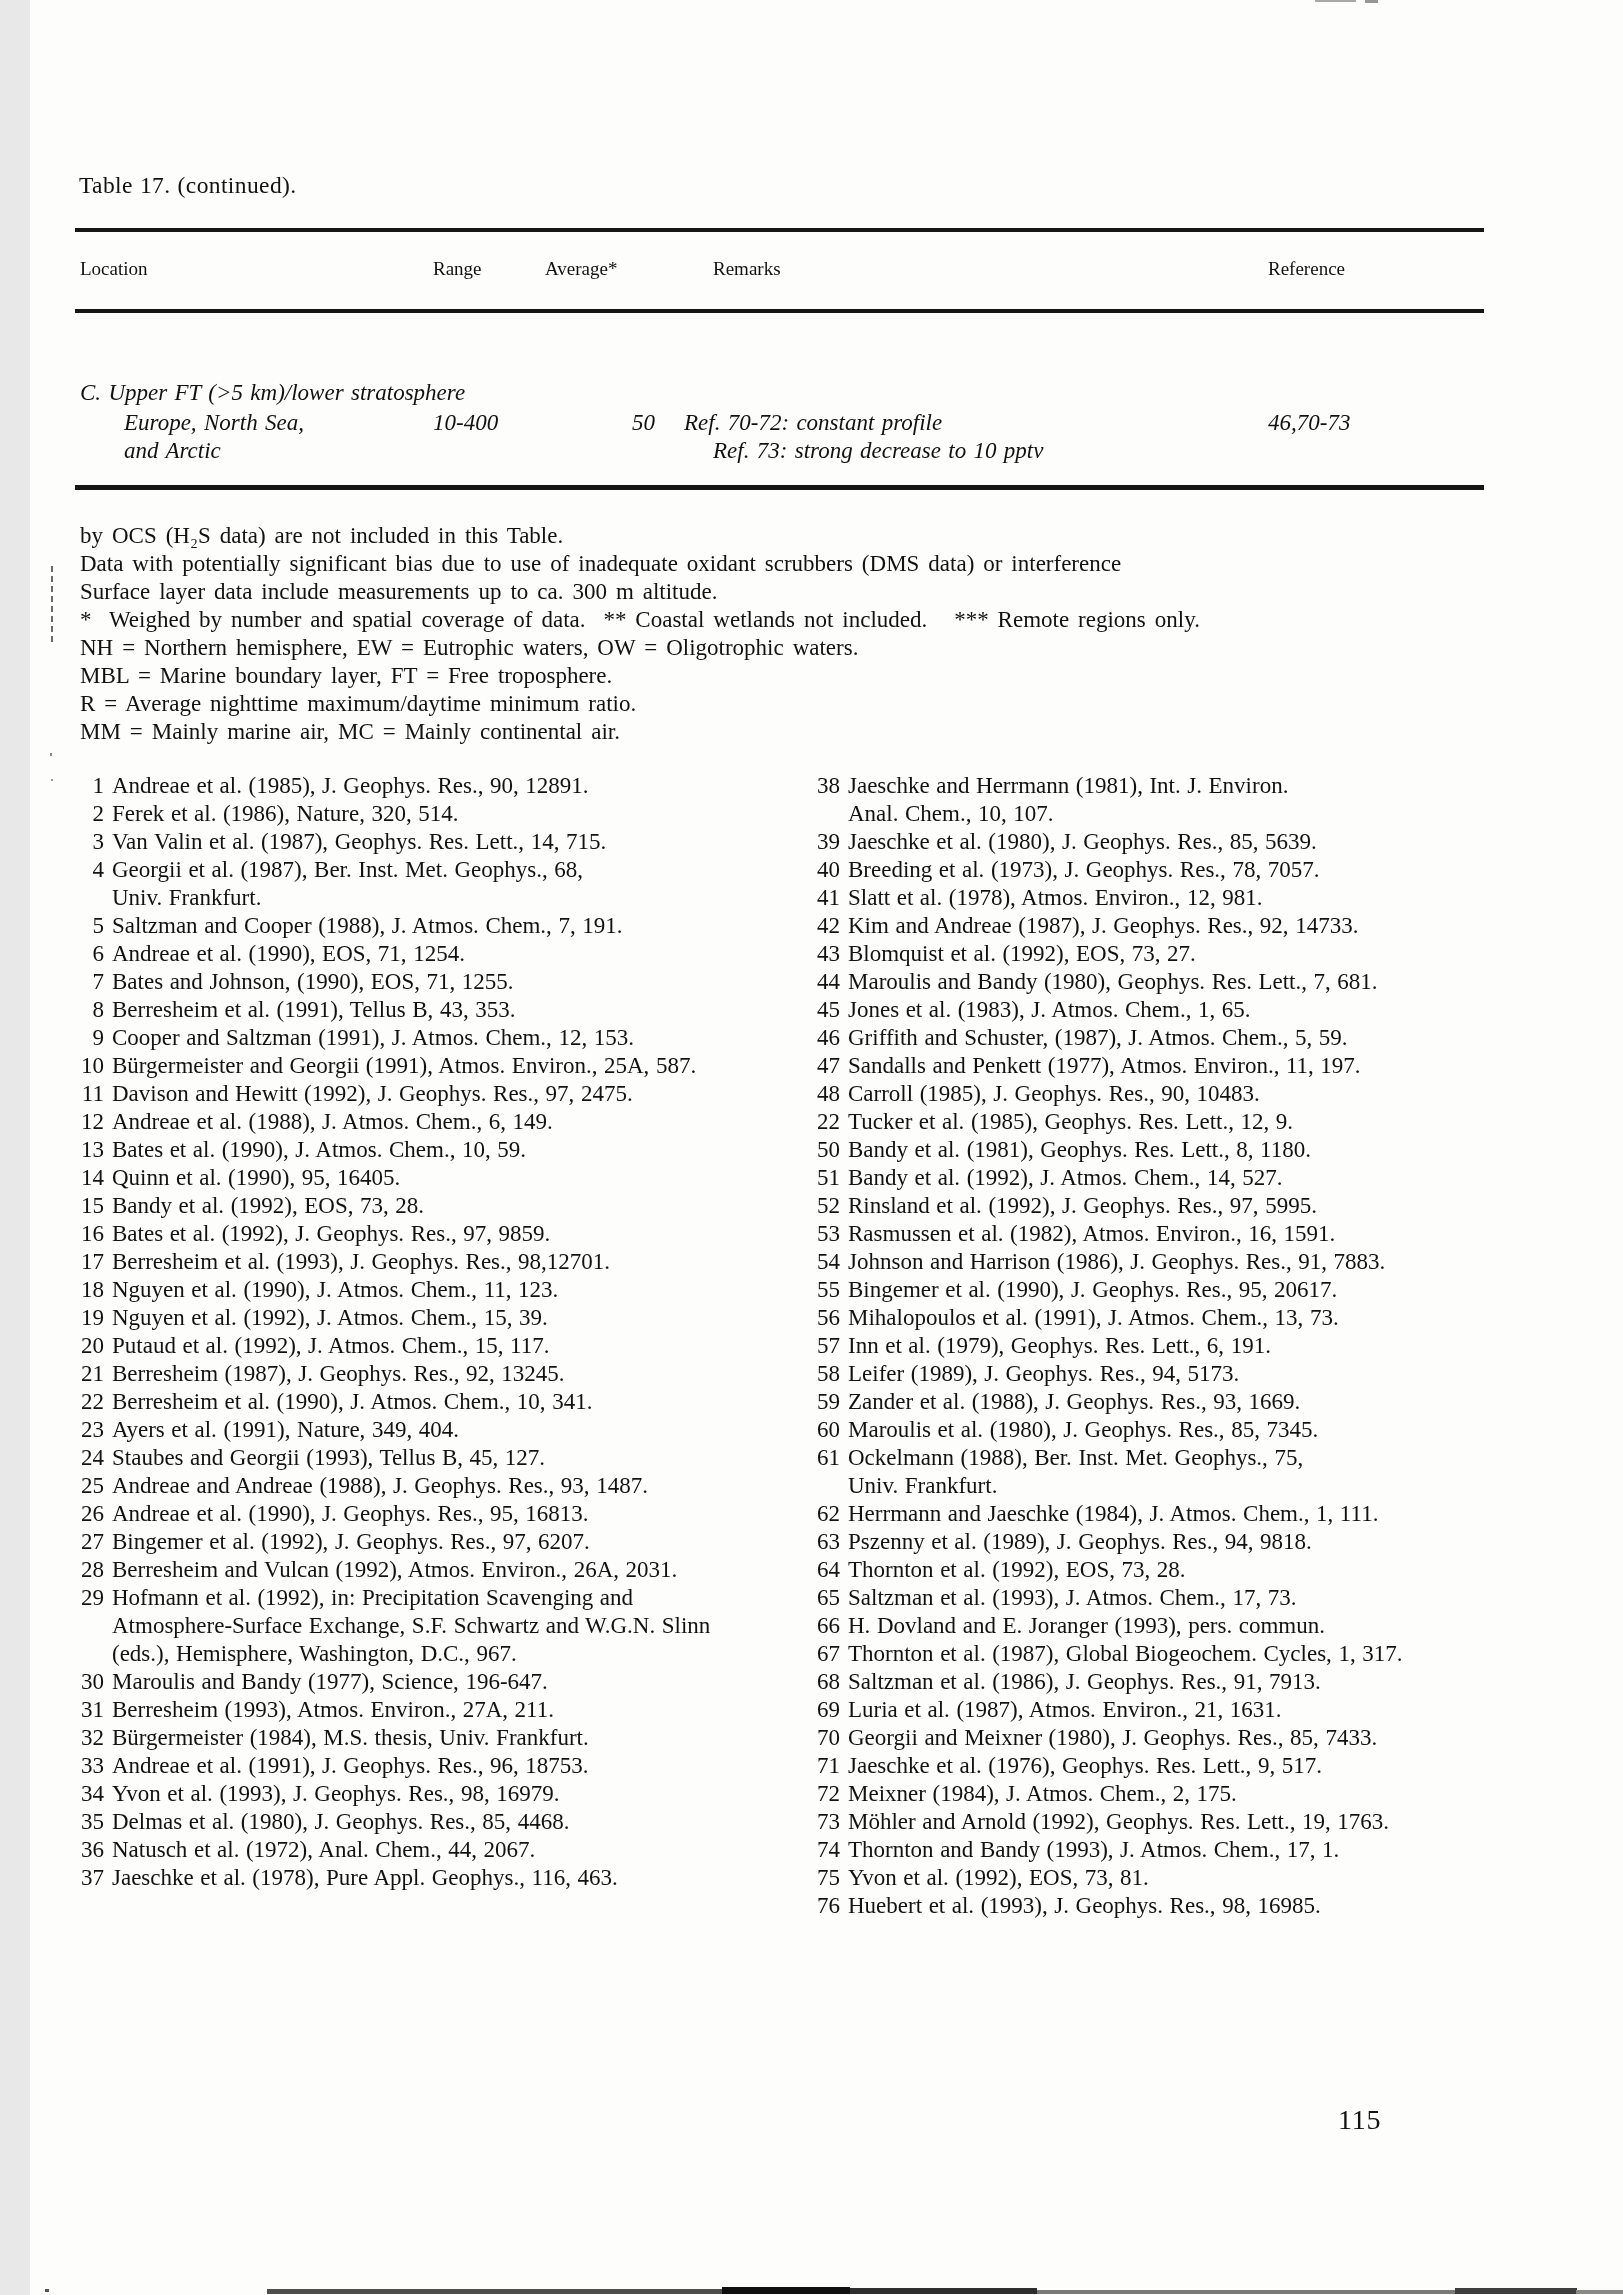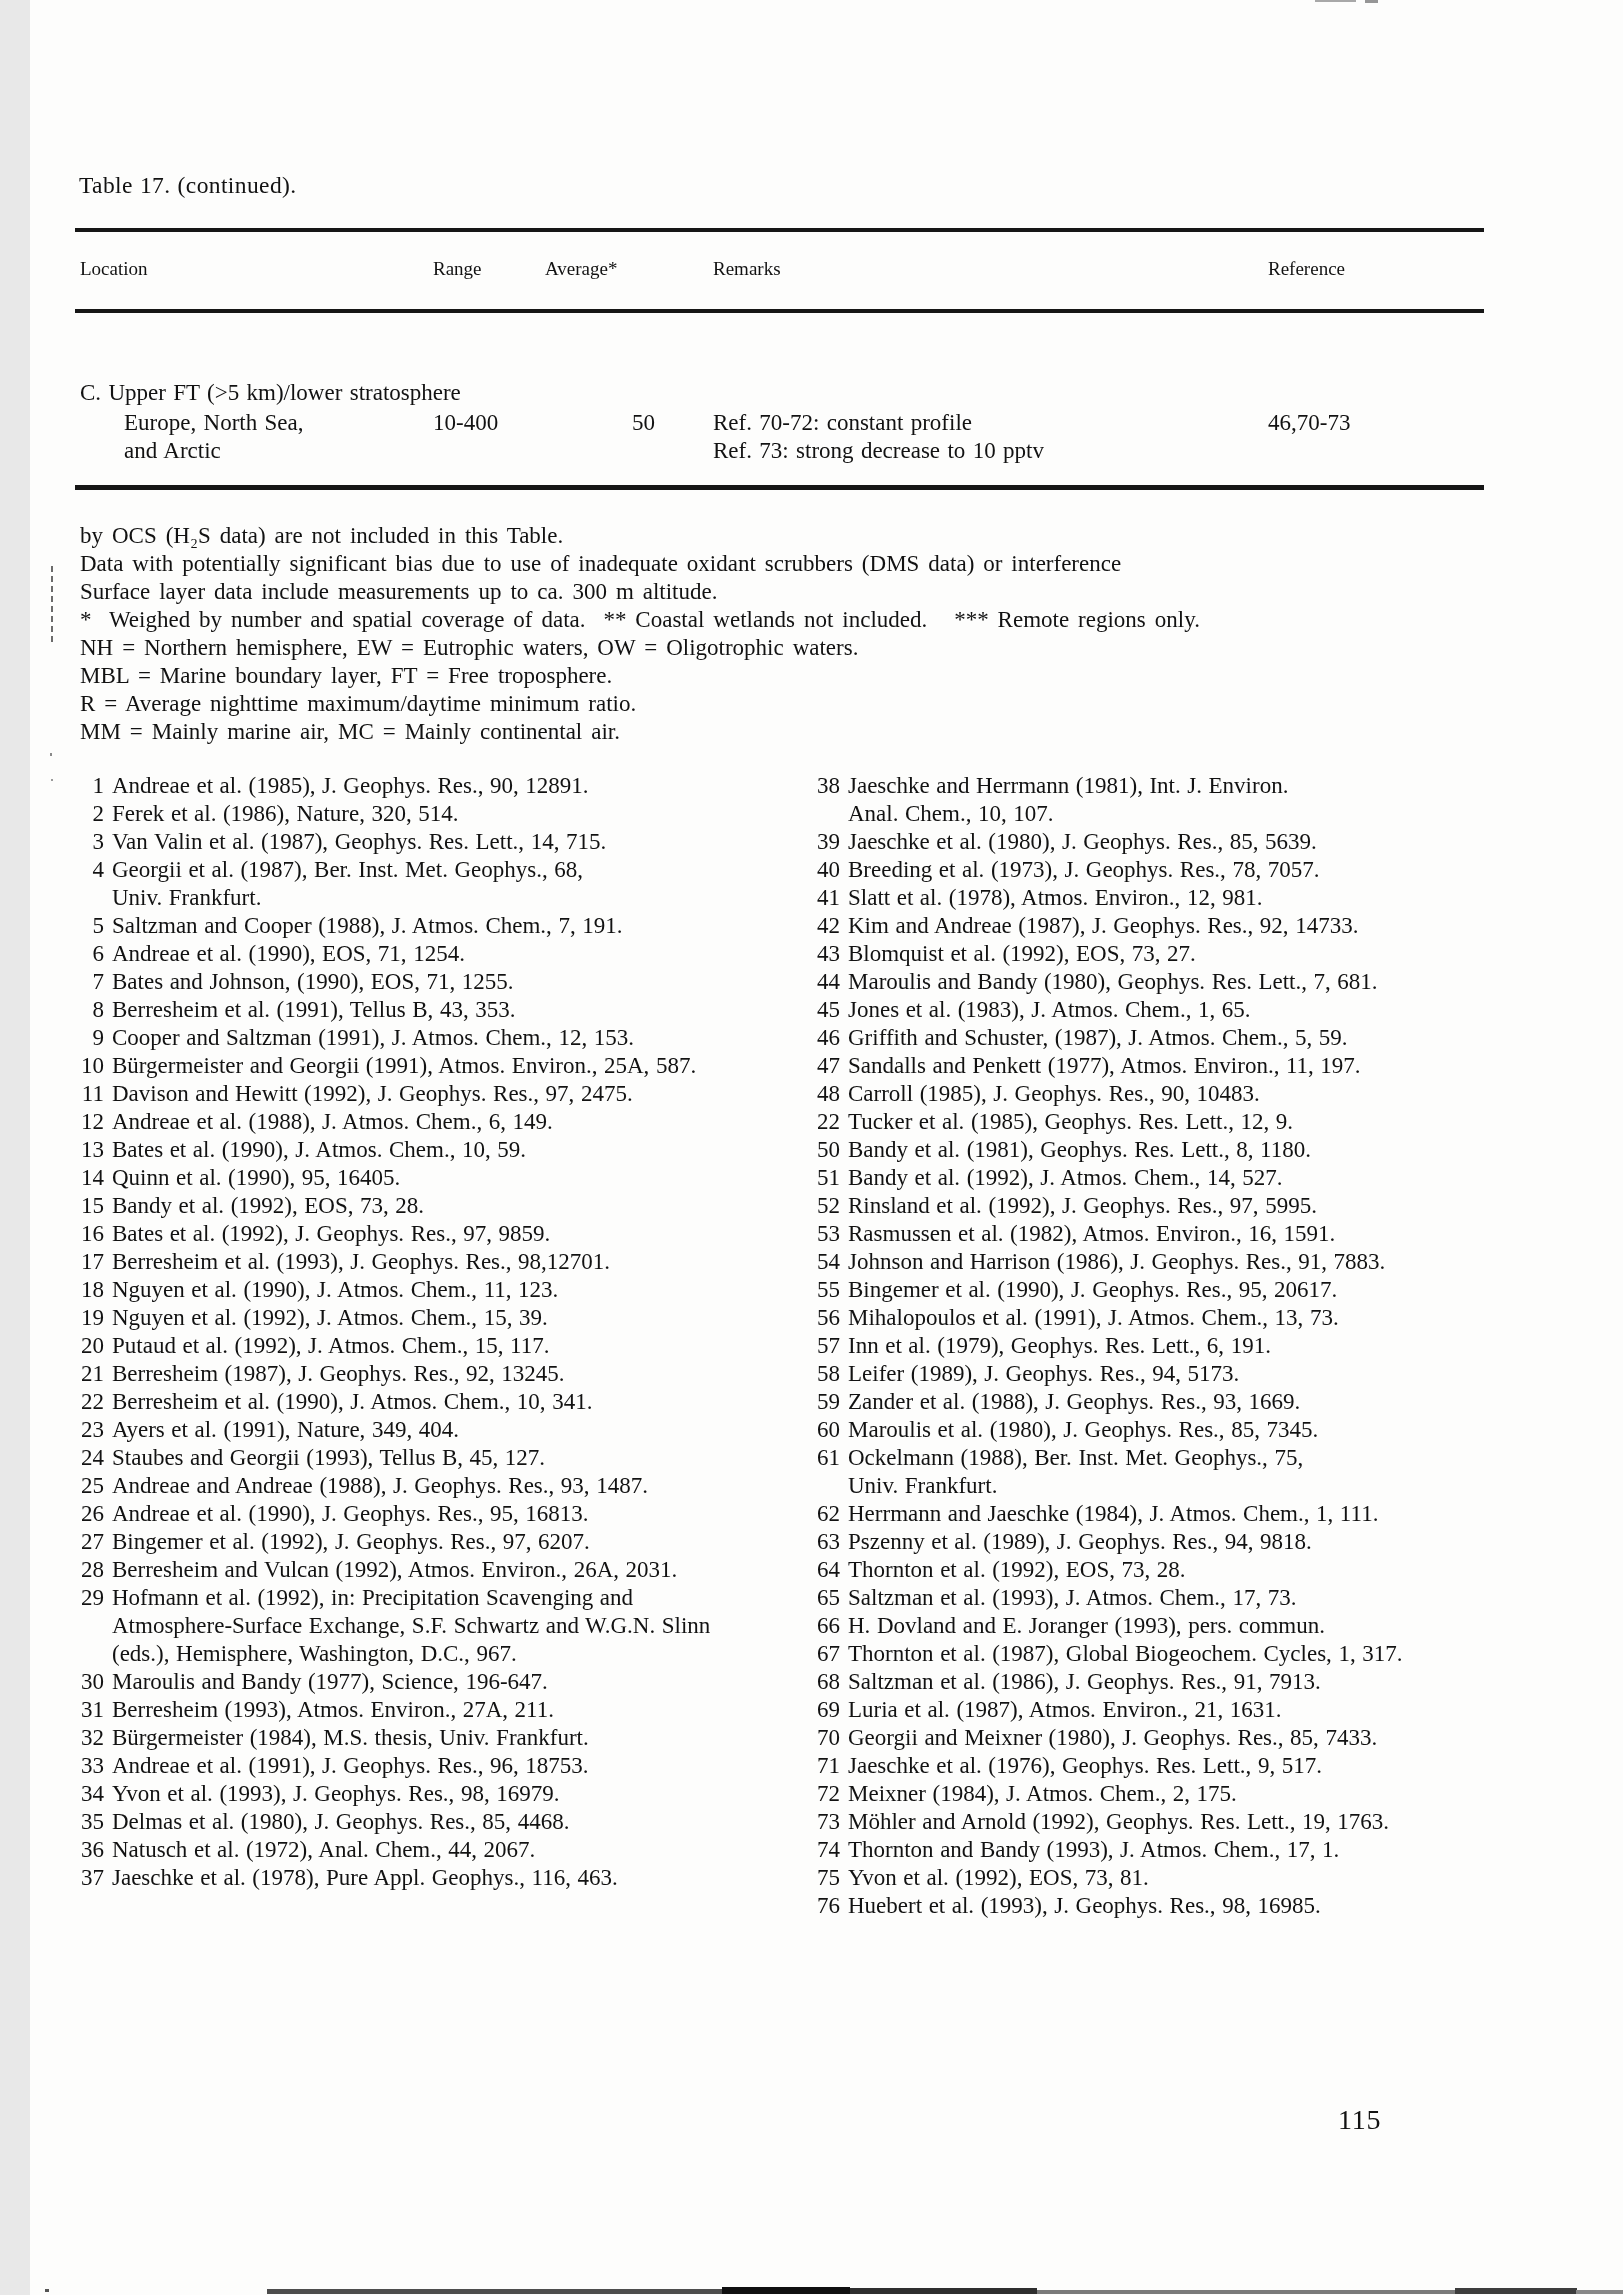--- a/index.html
+++ b/index.html
@@ -17,27 +17,27 @@
   .rule{position:absolute;left:45px;width:1409px;background:#161616;}
   .rule-top{top:228px;height:4px;}
   .rule-mid{top:309px;height:4px;}
   .rule-bottom{top:485px;height:4.9px;}
   .th{font-size:19px;}
   .th-location{left:50px;top:258px;}
   .th-range{left:403px;top:258px;}
   .th-average{left:515px;top:258px;}
   .th-remarks{left:683px;top:258px;}
   .th-reference{left:1238px;top:258px;}
-  .cell{font-size:23px;word-spacing:1.6px;white-space:pre;}
+  .cell{font-size:23px;word-spacing:1.6px;white-space:pre;font-style:italic;}
   .section-heading{left:50px;top:380px;}
   .loc1{left:94px;top:410px;}
   .loc2{left:94px;top:438px;}
   .range-val{left:403px;top:410px;text-align:center;}
   .avg-val{left:560px;top:410px;width:65px;text-align:right;}
-  .rem1{left:683px;top:410px;}
+  .rem1{left:654px;top:410px;}
   .rem2{left:683px;top:438px;}
   .ref-val{left:1238px;top:410px;}
   .notes{left:50px;top:522px;font-size:23px;line-height:28px;word-spacing:3.2px;}
   .note-line{white-space:pre;}
   .ref-col{font-size:23px;line-height:28px;word-spacing:0.8px;}
   .ref-col-left{left:45px;top:772px;width:731px;}
   .ref-col-right{left:781px;top:772px;width:795px;}
   .ref-item{display:flex;align-items:flex-start;}
   .ref-num{flex:0 0 29px;text-align:right;padding-right:8px;}
   .ref-text{white-space:nowrap;}

